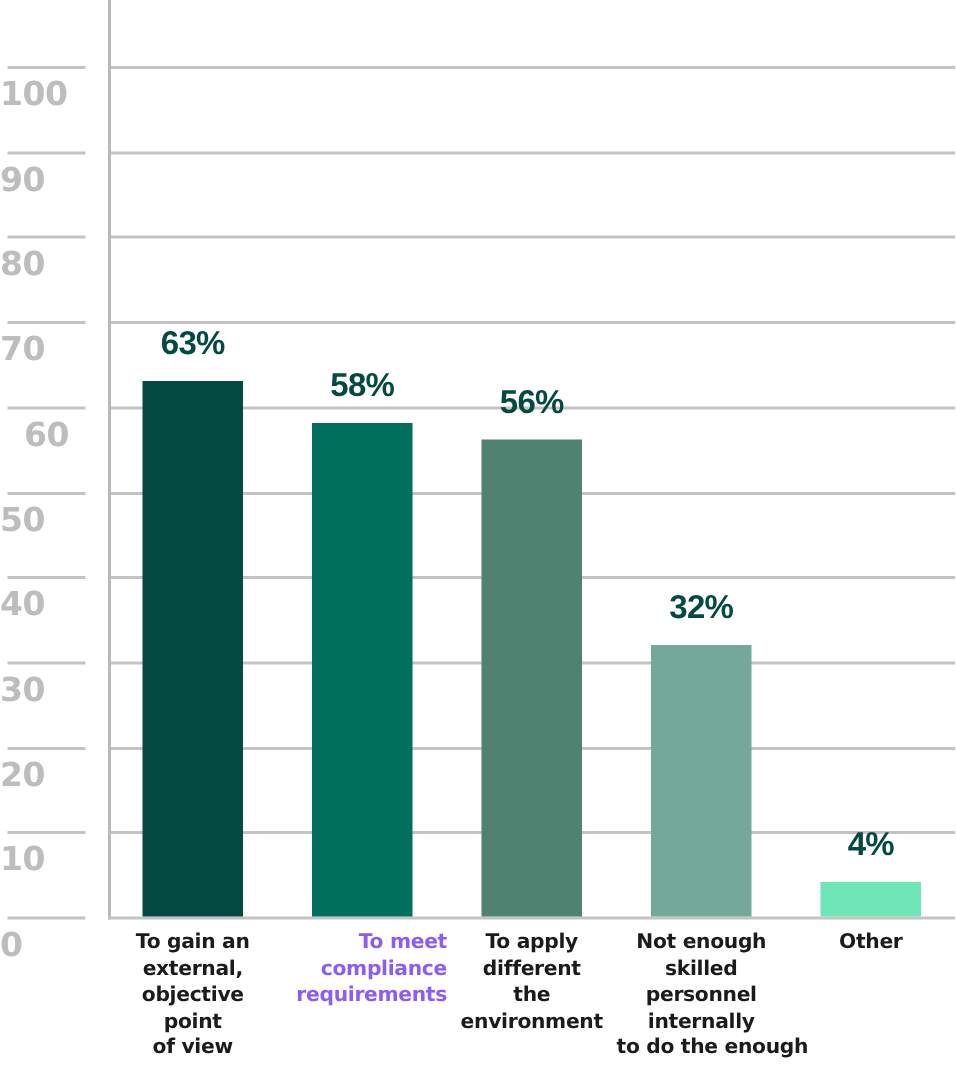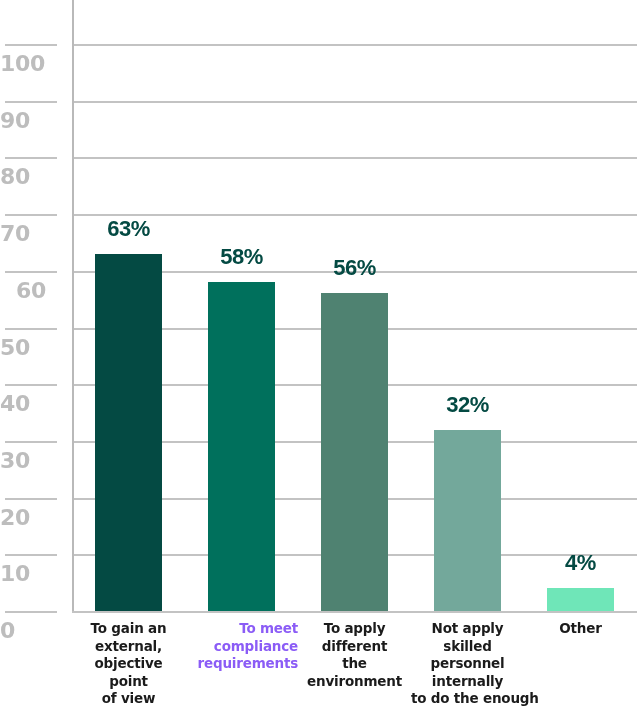--- a/index.html
+++ b/index.html
@@ -193,21 +193,21 @@
         <span>compliance</span>
         <span>requirements</span>
       </div>
       <div class="cat-label" style="left: 298px; width: 113px; color: rgb(27, 27, 27);">
         <span>To apply</span>
         <span>different</span>
         <span>the</span>
         <span>environment</span>
       </div>
       <div class="cat-label" style="left: 411px; width: 113px; color: rgb(27, 27, 27);">
-        <span>Not apply</span>
+        <span>Not enough</span>
         <span>skilled</span>
         <span>personnel</span>
         <span>internally</span>
         <span>to do the enough</span>
       </div>
       <div class="cat-label" style="left: 524px; width: 113px; color: rgb(27, 27, 27);">
         <span>Other</span>
       </div>
     </div>
 

